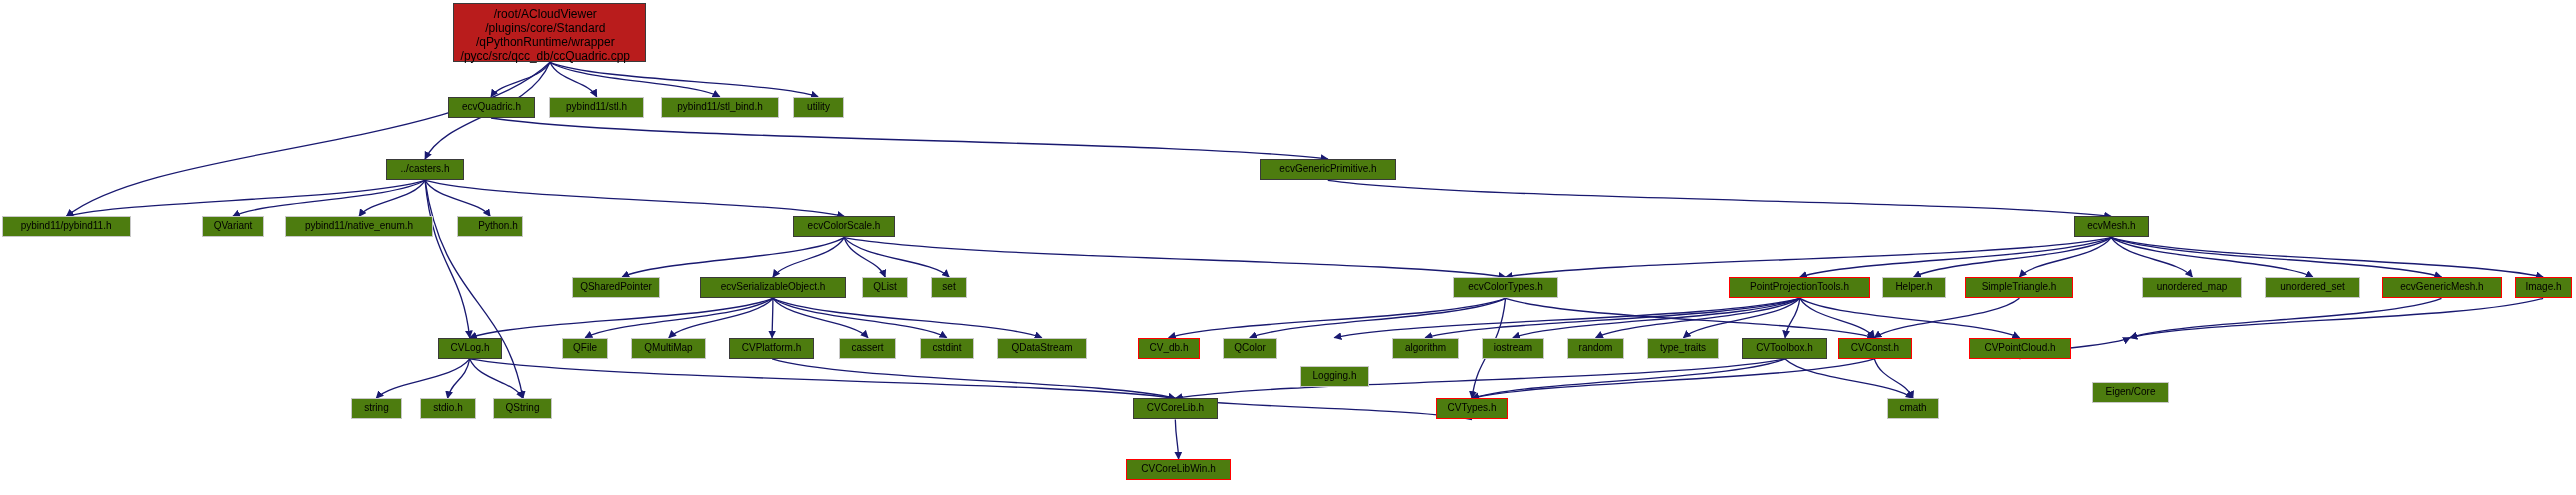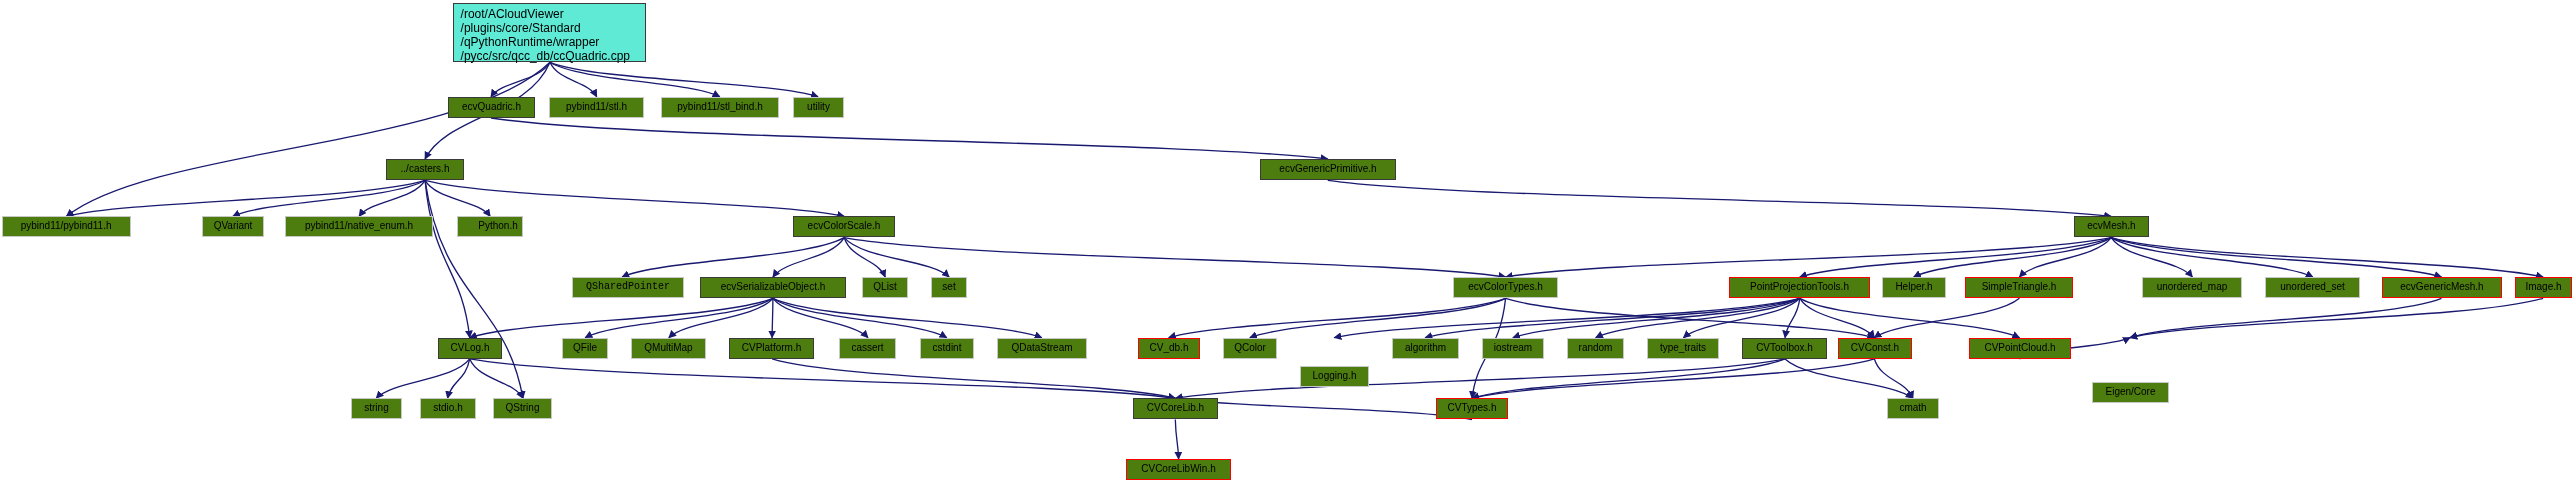--- a/index.html
+++ b/index.html
@@ -14,25 +14,25 @@
     border:0.8px solid #c8c8c8;
     color:#000000;
     font-size:10px;
     line-height:1.05;
     white-space:nowrap;
     text-align:right;
   }
   .node.bold{border:1.6px solid #3a3a3a;}
   .node.red{border:1.6px solid #ff0000;}
   .node.root{
-    background:#5eead4;
+    background:#b91c1c;
     border:1.6px solid #3a3a3a;
     justify-content:flex-start;
     align-items:flex-start;
-    text-align:left;
+    text-align:center;
     padding:4.1px 5.7px 3.3px 6.6px;
     white-space:pre;
     line-height:1.16;
     font-size:12px;
   }
 </style>
 </head>
 <body>
 
 <div id="graph">
@@ -118,21 +118,21 @@
       <div class="node" style="left: 661px; top: 97px; width: 118px; height: 21px;">pybind11/stl_bind.h</div>
       <div class="node" style="left: 793px; top: 97px; width: 51px; height: 21px;">utility</div>
       <div class="node bold" style="left: 386px; top: 159px; width: 78px; height: 21px;">../casters.h</div>
       <div class="node bold" style="left: 1260px; top: 159px; width: 136px; height: 21px;">ecvGenericPrimitive.h</div>
       <div class="node" style="left: 1.6px; top: 216px; width: 129px; height: 21px;">pybind11/pybind11.h</div>
       <div class="node" style="left: 202px; top: 216px; width: 62px; height: 21px;">QVariant</div>
       <div class="node" style="left: 285px; top: 216px; width: 148px; height: 21px;">pybind11/native_enum.h</div>
       <div class="node" style="left: 457px; top: 216px; width: 66px; height: 21px; padding-left: 16px;">Python.h</div>
       <div class="node bold" style="left: 793px; top: 216px; width: 102px; height: 21px;">ecvColorScale.h</div>
       <div class="node bold" style="left: 2074px; top: 216px; width: 75px; height: 21px;">ecvMesh.h</div>
-      <div class="node" style="left: 572px; top: 277px; width: 112px; height: 21px; font-family: Liberation Mono, monospace;">QSharedPointer</div>
+      <div class="node" style="left: 572px; top: 277px; width: 88px; height: 21px;">QSharedPointer</div>
       <div class="node bold" style="left: 700px; top: 277px; width: 146px; height: 21px;">ecvSerializableObject.h</div>
       <div class="node" style="left: 862px; top: 277px; width: 46px; height: 21px;">QList</div>
       <div class="node" style="left: 931px; top: 277px; width: 36px; height: 21px;">set</div>
       <div class="node" style="left: 1453px; top: 277px; width: 105px; height: 21px;">ecvColorTypes.h</div>
       <div class="node red" style="left: 1729px; top: 277px; width: 141px; height: 21px;">PointProjectionTools.h</div>
       <div class="node" style="left: 1882px; top: 277px; width: 64px; height: 21px;">Helper.h</div>
       <div class="node red" style="left: 1965px; top: 277px; width: 108px; height: 21px;">SimpleTriangle.h</div>
       <div class="node" style="left: 2142px; top: 277px; width: 100px; height: 21px;">unordered_map</div>
       <div class="node" style="left: 2265px; top: 277px; width: 95px; height: 21px;">unordered_set</div>
       <div class="node red" style="left: 2382px; top: 277px; width: 120px; height: 21px;">ecvGenericMesh.h</div>

